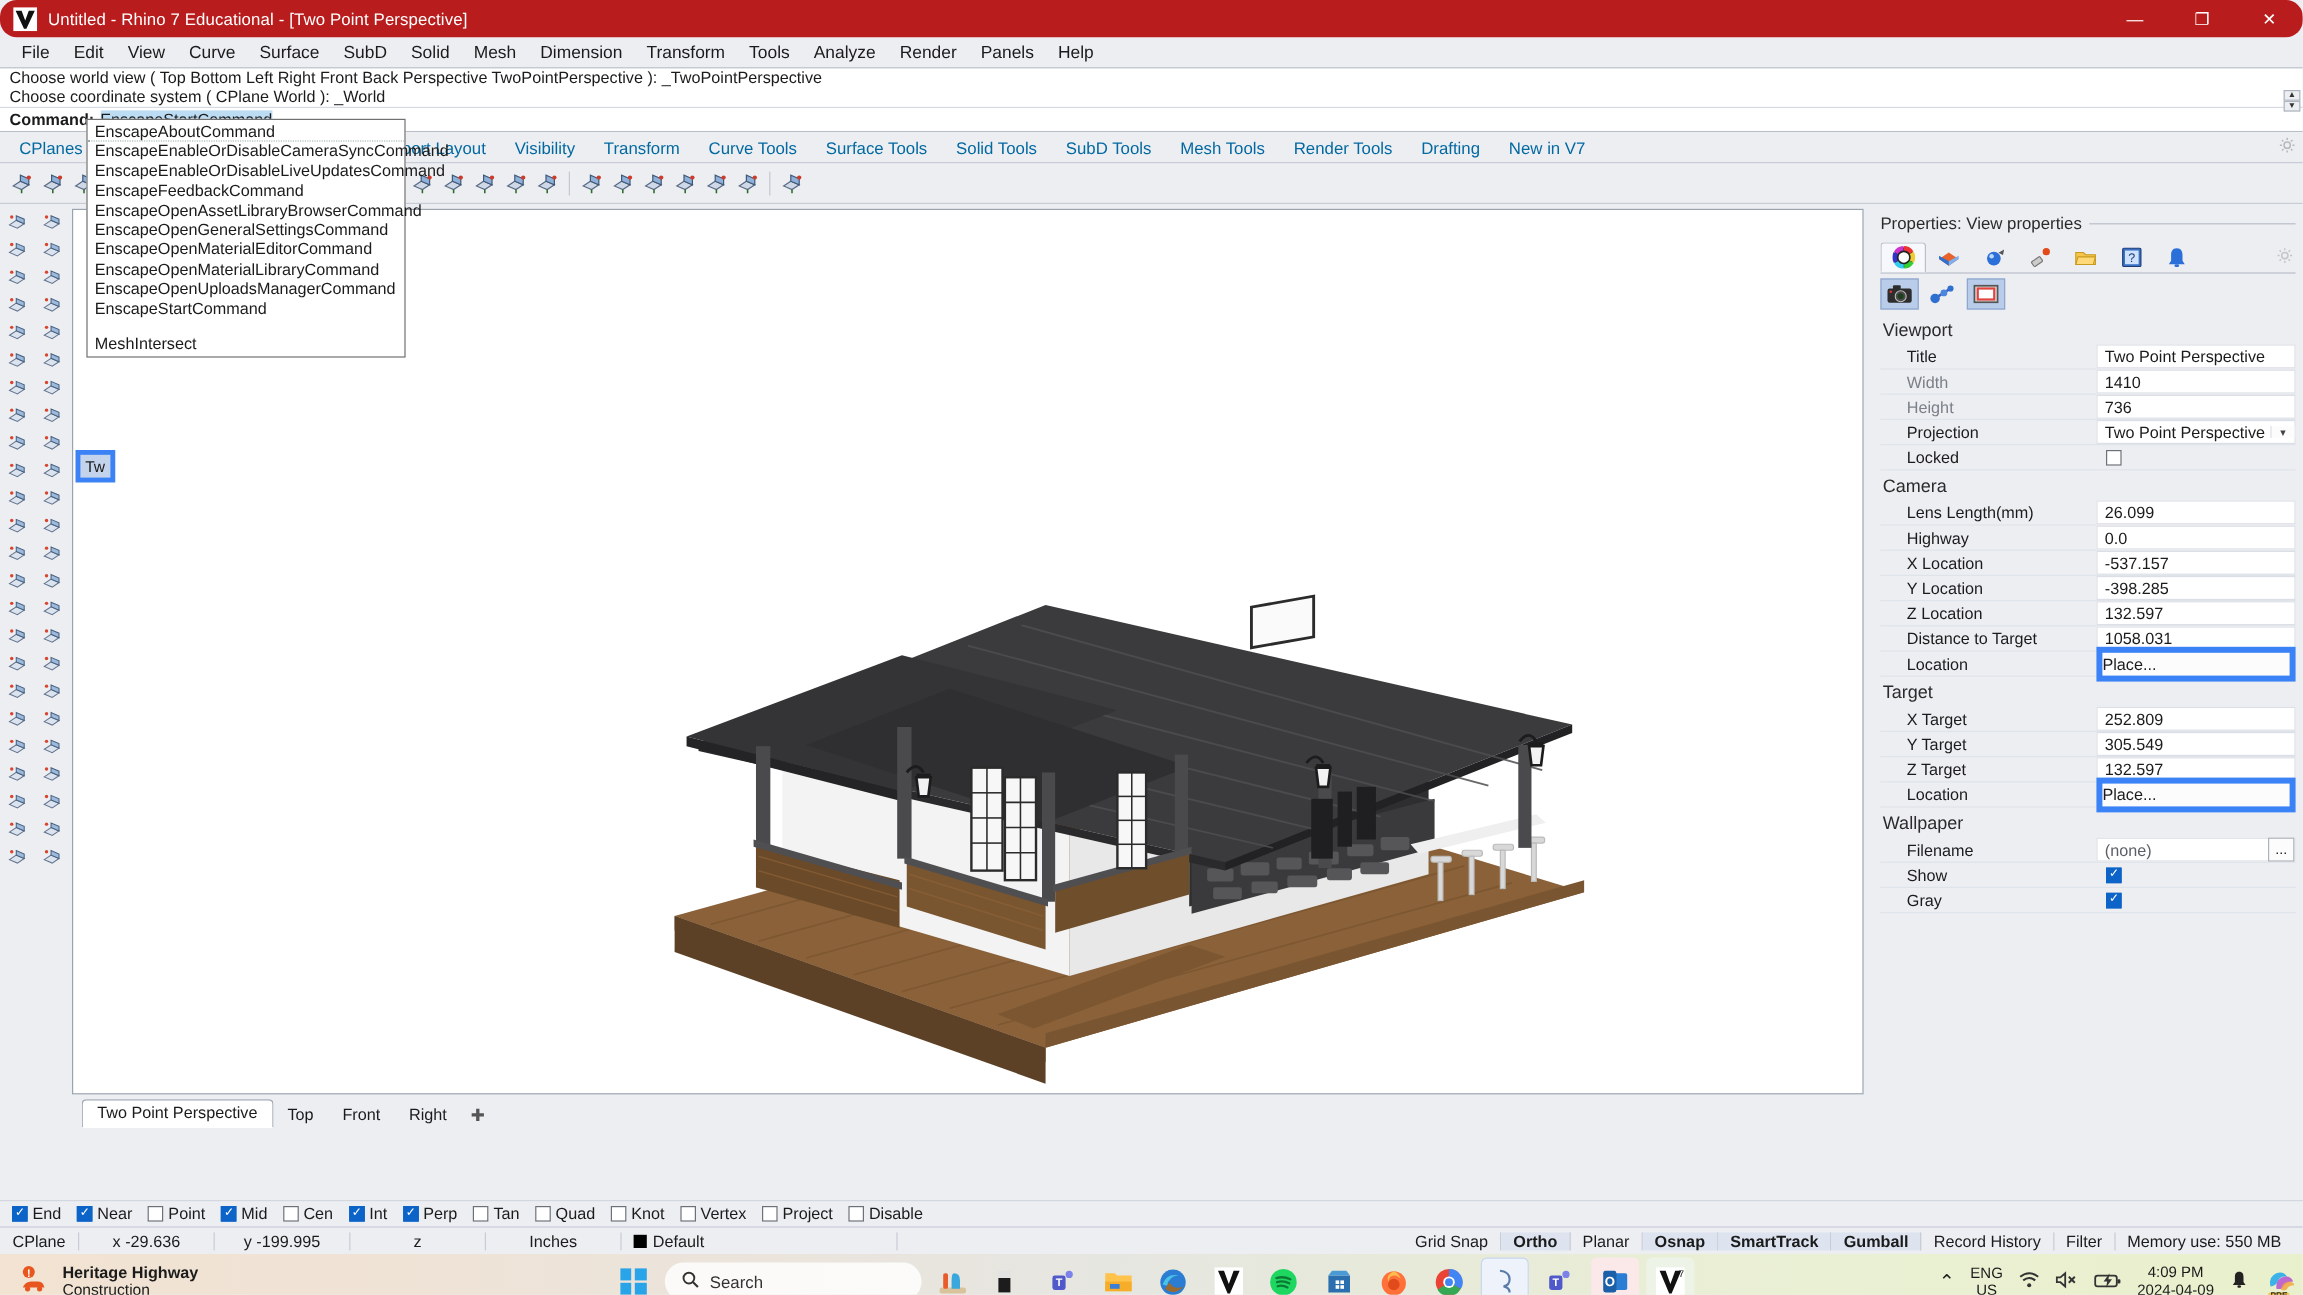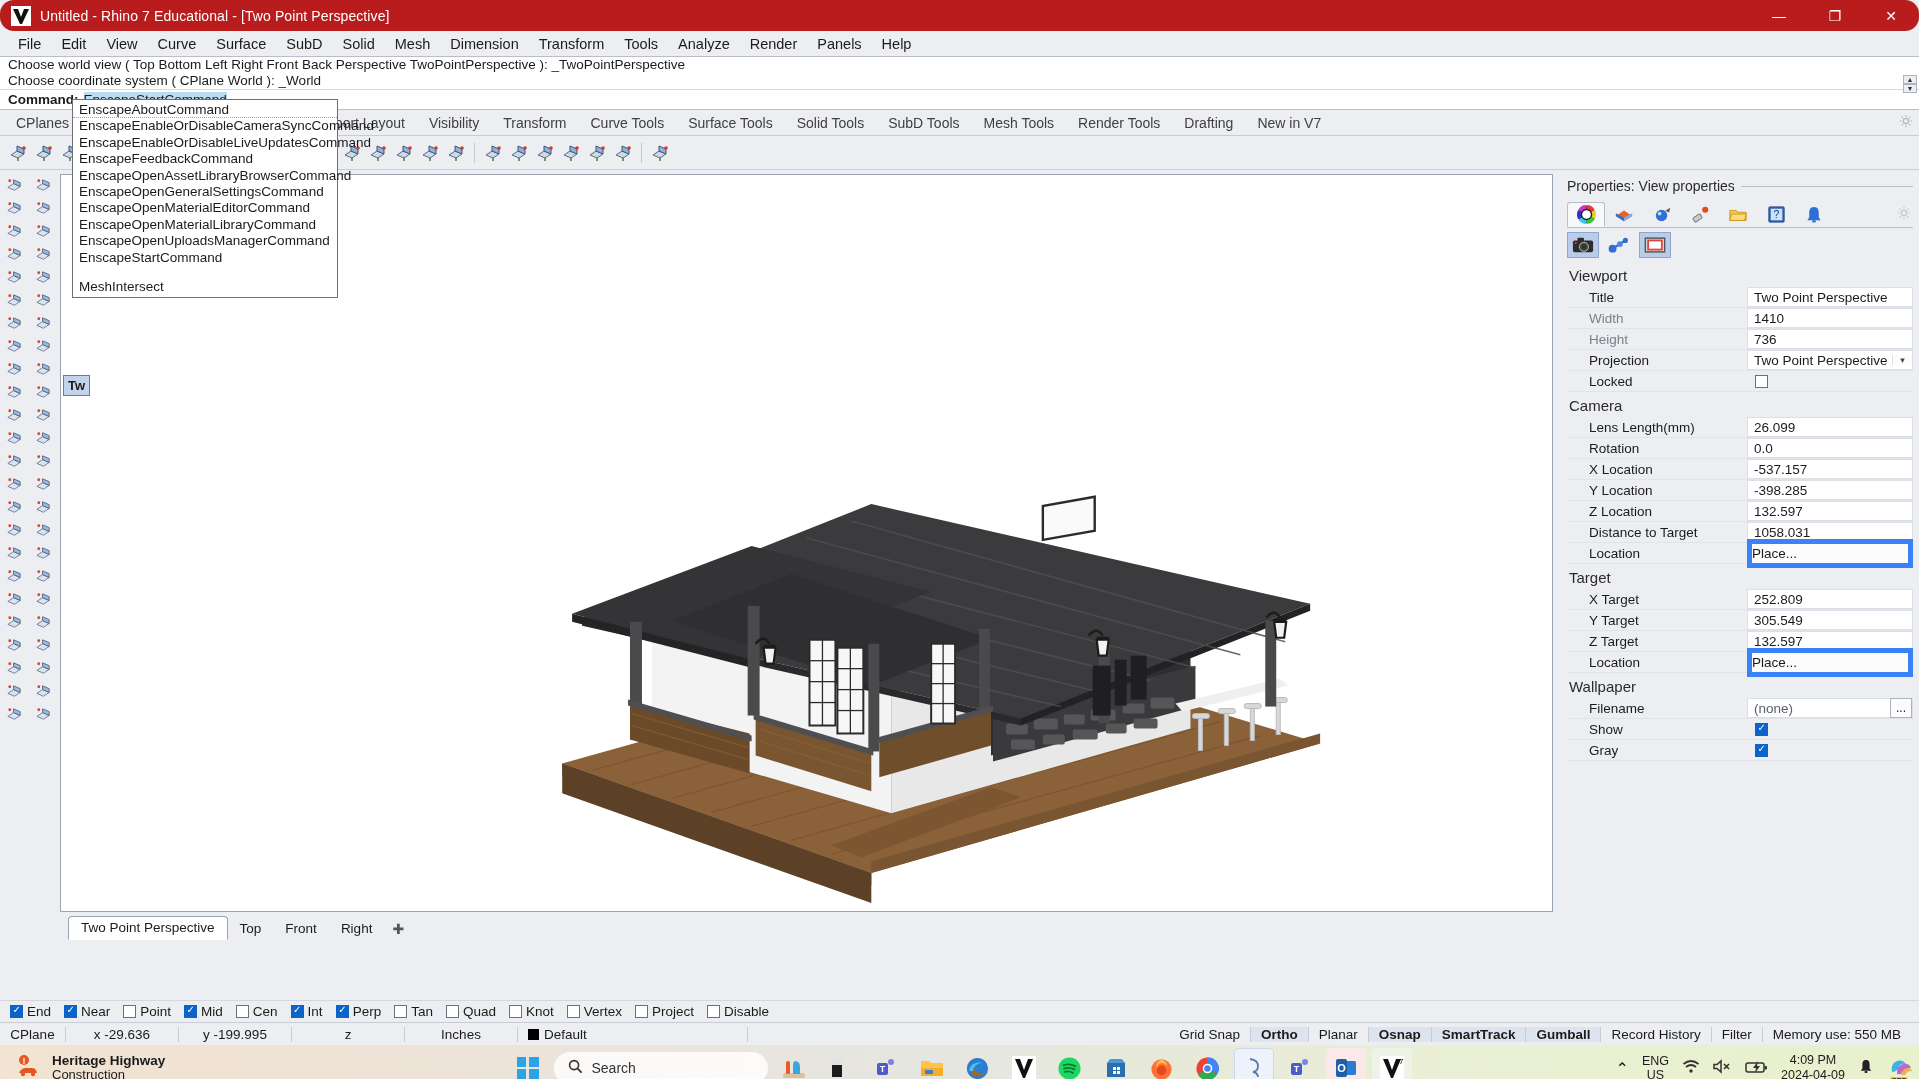--- a/index.html
+++ b/index.html
@@ -48,40 +48,40 @@
     background:#fff; border:1px solid #707070; z-index:60;
     padding:2px 0 2px 0;
   }
   .ac-item{ height:16.4px; line-height:16.4px; padding-left:6px; font-size:13.5px; white-space:nowrap;}
   .ac-item.first{ border-bottom:1px dotted #9aa; }
   .ac-gap{ height:13px; }
 
   
   .tooltabs{ height:26px; display:flex; align-items:flex-end; background:#eceef2;
              border-bottom:1px solid #c7ccd6; padding-left:4px; position:relative;}
-  .tooltab{ padding:3px 12px 4px 12px; font-size:14px; color:#404040; }
+  .tooltab{ padding:3px 12px 4px 12px; font-size:14px; color:#0369a1; }
   .tooltabs .gear{ position:absolute; right:6px; bottom:4px; opacity:.45;}
 
   
   .toolbar{ height:34px; background:#eceef2; display:flex; align-items:center;
             padding-left:6px; gap:2px; border-bottom:1px solid #c7ccd6;}
   .tbicon{ width:24px; height:24px; display:flex; align-items:center; justify-content:center;}
   .tbsep{ width:1px; height:20px; background:#c3c8d2; margin:0 4px;}
 
   
   .main{ display:flex; height:830px; }
   .leftbar{ width:60px; background:#eceef2; padding-top:4px;
             display:flex; flex-wrap:wrap; align-content:flex-start; }
   .lbicon{ width:29px; height:23px; display:flex; align-items:center; justify-content:center;}
   .viewportwrap{ flex:1; padding:4px 6px 0 0; position:relative; }
   .viewport{ width:100%; height:738px; background:#fff; border:1px solid #9aa3b0; position:relative;
              overflow:hidden;}
   .vptab-active{
-    position:absolute; left:2px; top:200px; background:#c4d3ec; border:1px solid #3b82f6;
-    font-weight:bold; font-size:13px; padding:2px 4px; z-index:5;
+    position:absolute; left:2px; top:200px; background:#c4d3ec; border:4px solid #3b82f6;
+    font-weight:normal; font-size:13px; padding:2px 4px; z-index:5;
   }
   .vptabs{ height:28px; display:flex; align-items:flex-end; padding-left:8px; gap:0px; }
   .vptab{ font-size:13.5px; padding:3px 12px 4px 12px; color:#1b1b1b; }
   .vptab.sel{ background:#fff; border:1px solid #9aa3b0; border-bottom:1px solid #fff;
               border-radius:4px 4px 0 0;}
   .vpplus{ font-size:14px; padding:3px 8px; color:#555;}
 
   
   .props{ width:360px; background:#eceef2; padding:8px 6px 0 8px; font-size:13.5px;}
   .props-hdr{ display:flex; align-items:center; gap:6px; color:#2b2b2b; font-size:14px;}
@@ -1060,21 +1060,21 @@
           <div class="pval plain">
             <span class="cb"></span>
           </div>
         </div>
         <div class="section">Camera</div>
         <div class="prow">
           <div class="plabel">Lens Length(mm)</div>
           <div class="pval">26.099</div>
         </div>
         <div class="prow">
-          <div class="plabel">Rotation</div>
+          <div class="plabel">Highway</div>
           <div class="pval">0.0</div>
         </div>
         <div class="prow">
           <div class="plabel">X Location</div>
           <div class="pval">-537.157</div>
         </div>
         <div class="prow">
           <div class="plabel">Y Location</div>
           <div class="pval">-398.285</div>
         </div>

